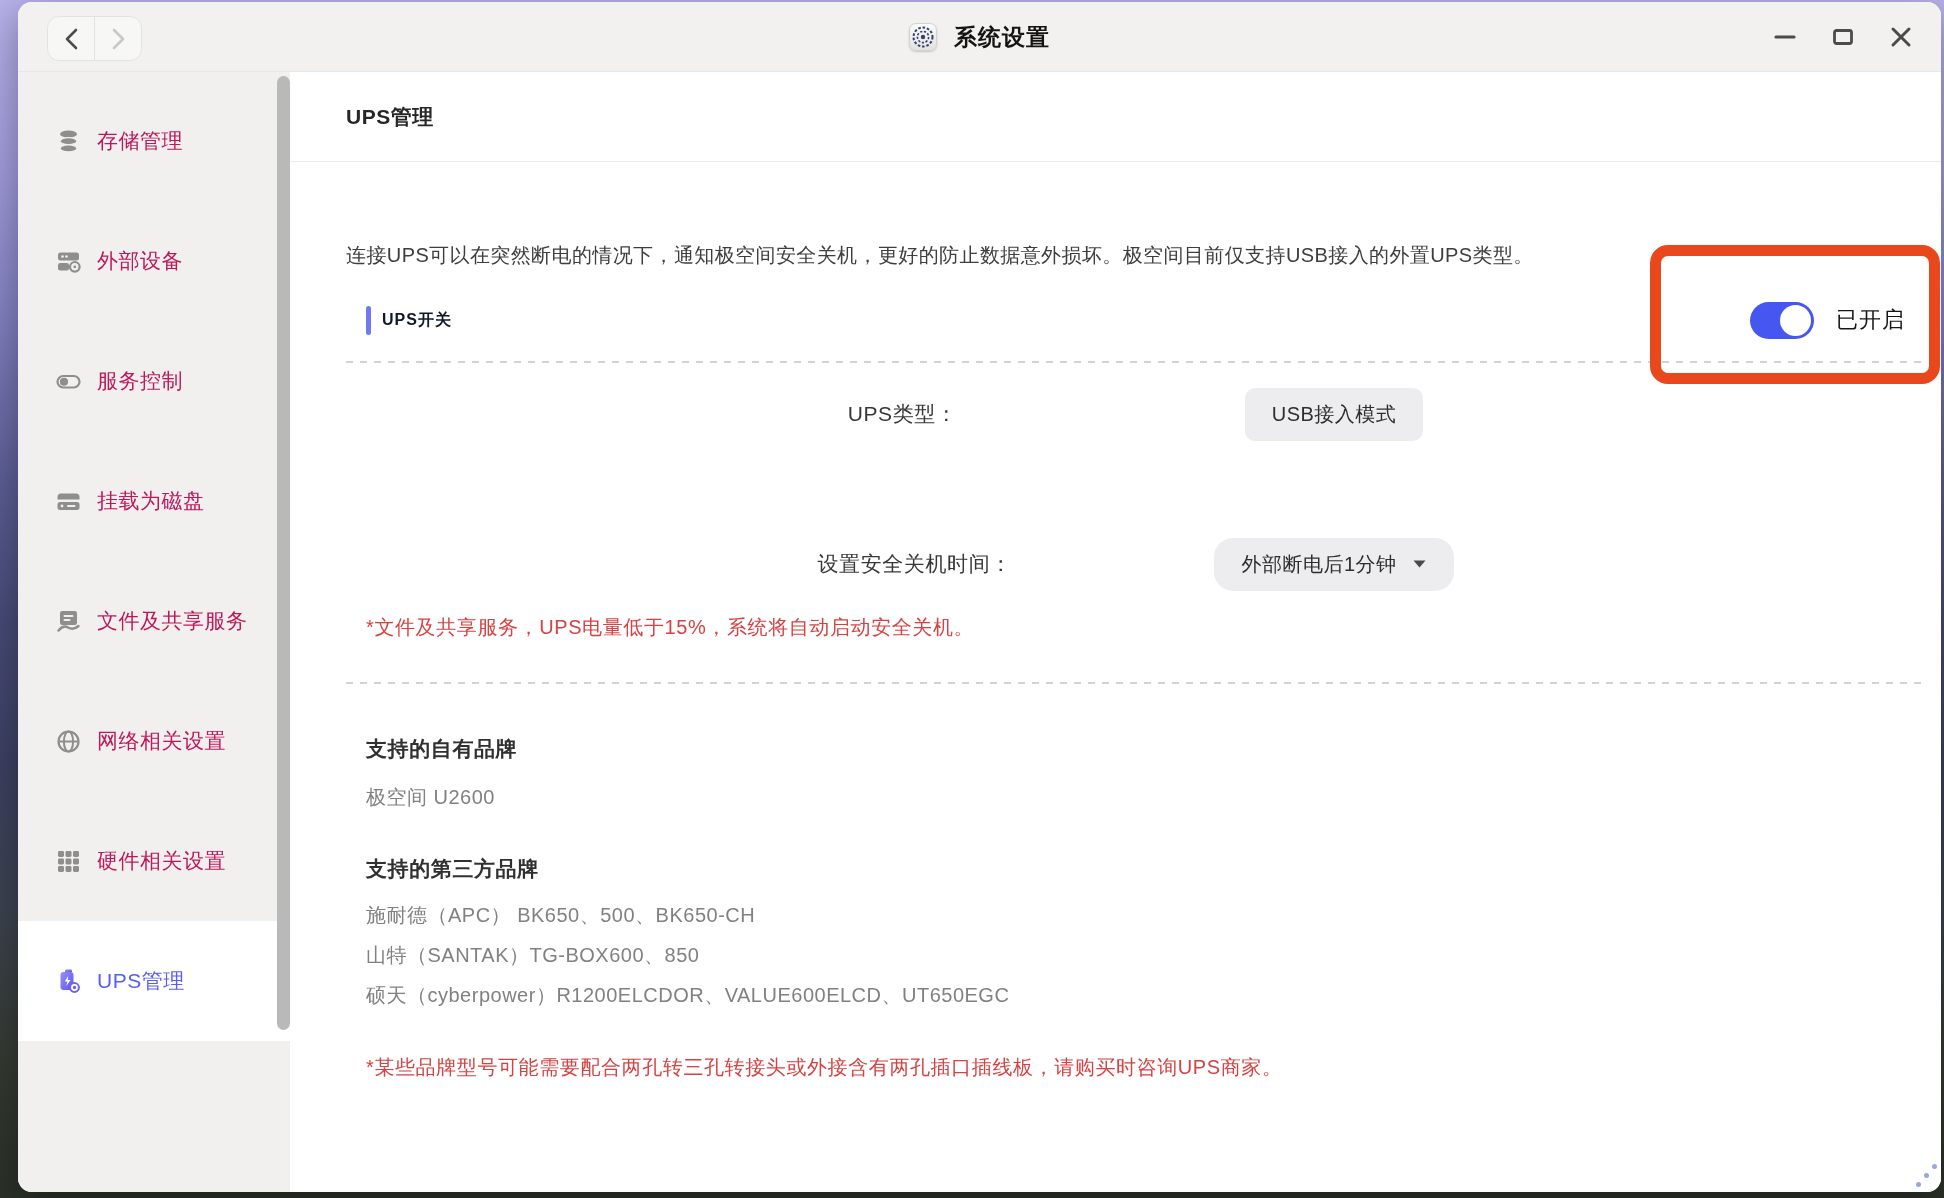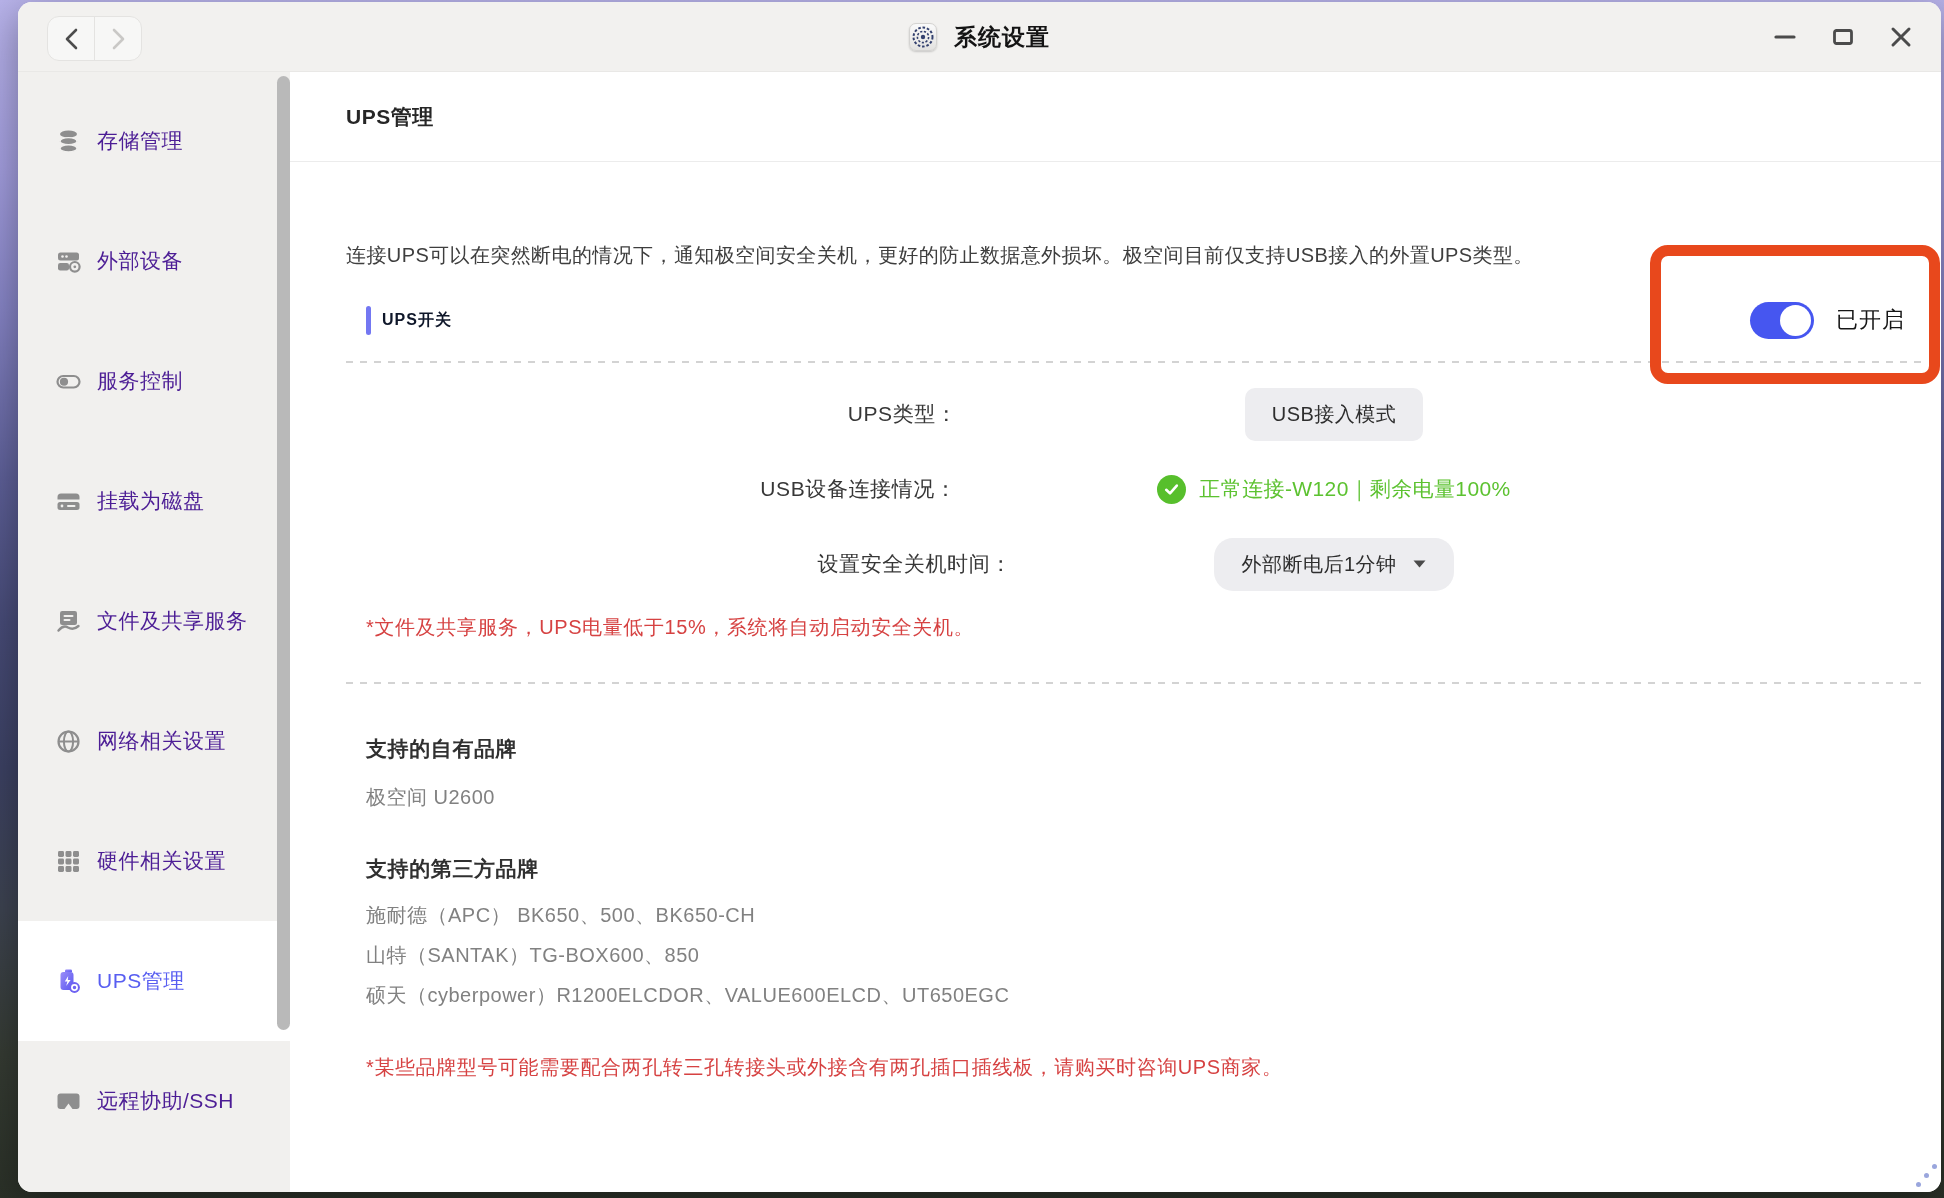--- a/index.html
+++ b/index.html
@@ -44,21 +44,21 @@
   }
   .win-ctl { width:24px; height:24px; display:flex; align-items:center; justify-content:center; cursor:pointer; }
   
   .body-split { flex:1; display:flex; min-height:0; }
   .sidebar {
     flex:0 0 272px; background:#f1f0ee; position:relative; padding-top:9px;
   }
   .side-item {
     height:120px; display:flex; align-items:center; gap:15px;
     padding-left:37px; cursor:pointer;
-    font-size:21px; font-weight:500; color:#4c1d95; letter-spacing:.5px;
+    font-size:21px; font-weight:500; color:#be185d; letter-spacing:.5px;
   }
   .side-item .ic { width:27px; height:27px; flex:0 0 27px; }
   .side-item.selected { background:#ffffff; color:#585ef1; }
   .side-scrollbar {
     position:absolute; right:0; top:4px; width:13px; height:954px;
     background:#b9b9b9; border-radius:7px; cursor:pointer;
   }
   
   .content { flex:1; background:#fff; position:relative; min-width:0; }
   .page-header {
@@ -267,27 +267,20 @@
           </defs>
           <rect x="10" y="1.5" width="7" height="3" rx="1.2" fill="url(#upsg)"></rect>
           <rect x="5.5" y="4" width="13" height="18" rx="3" fill="url(#upsg)"></rect>
           <path d="M13.2 8 L9.8 13.5 h2.6 l-1.2 4.5 l4.4 -6 h-2.8 z" fill="#ffffff"></path>
           <circle cx="19.5" cy="19.5" r="5.4" fill="#6f63f2"></circle>
           <circle cx="19.5" cy="19.5" r="2.6" fill="none" stroke="#ffffff" stroke-width="1.7"></circle>
         </svg>
         <span>UPS管理</span>
       </div>
 
-      <div class="side-item">
-        <svg class="ic" viewBox="0 0 27 27">
-          <rect x="2.5" y="5.5" width="22" height="15.5" rx="3" fill="#8e8e8e"></rect>
-          <path d="M9.5 21 L13.5 15.5 L17.5 21 Z" fill="#f1f0ee"></path>
-        </svg>
-        <span>远程协助/SSH</span>
-      </div>
 
       <div class="side-scrollbar"></div>
     </div>
 
     <div class="content">
 
       <div class="page-header">
         <span class="page-title">UPS管理</span>
       </div>
 
@@ -306,31 +299,20 @@
         </div>
       </div>
 
       <div class="dotted d1"></div>
 
       <div class="field-row r1">
         <span class="field-label">UPS类型：</span>
         <span class="chip">USB接入模式</span>
       </div>
 
-      <div class="field-row r2">
-        <span class="field-label">USB设备连接情况：</span>
-        <span class="status-ok">
-          <span class="ok-circle">
-            <svg width="17" height="17" viewBox="0 0 17 17">
-                <polyline points="3.2,8.8 7,12.4 13.8,4.6" fill="none" stroke="#ffffff" stroke-width="2.6" stroke-linecap="round" stroke-linejoin="round"></polyline>
-              </svg>
-          </span>
-          <span class="ok-text">正常连接-W120｜剩余电量100%</span>
-        </span>
-      </div>
 
       <div class="field-row r3">
         <span class="field-label">设置安全关机时间：</span>
         <span class="chip select">
           <span>外部断电后1分钟</span>
           <svg width="15" height="10" viewBox="0 0 15 10">
               <path d="M1.5 1.5 L7.5 8.5 L13.5 1.5 Z" fill="#4a4a4a"></path>
             </svg>
         </span>
       </div>

